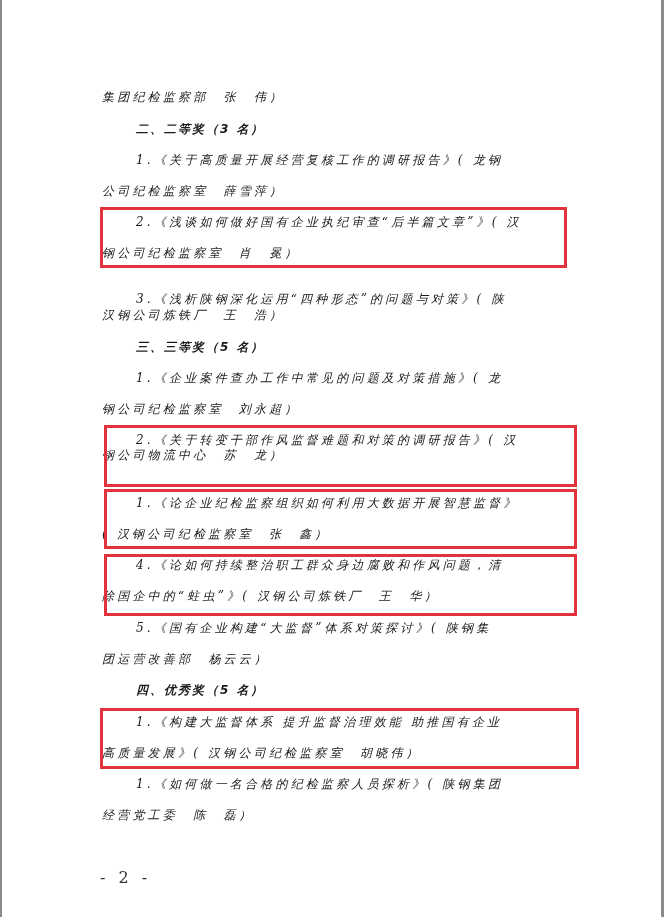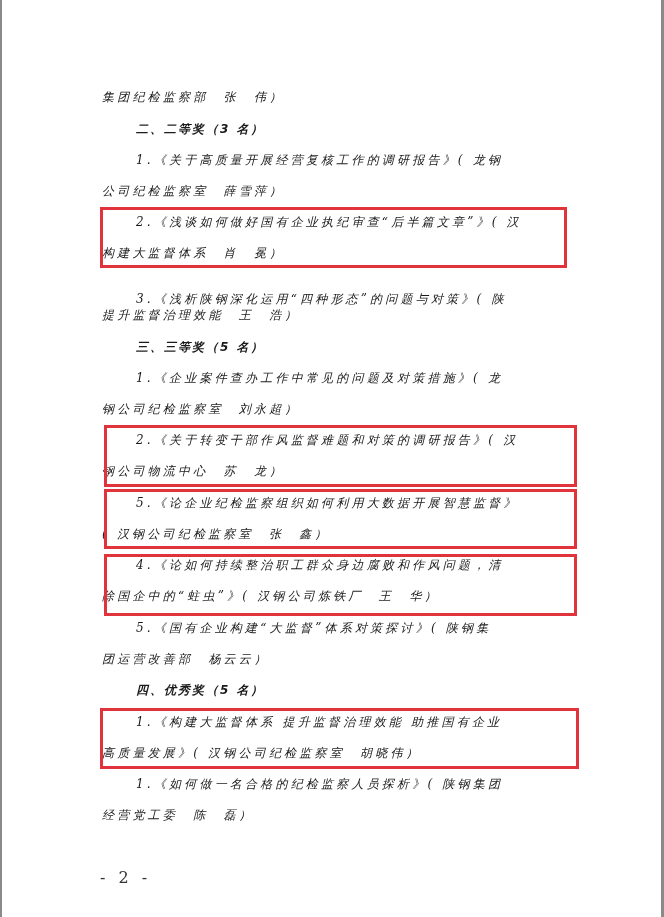--- a/index.html
+++ b/index.html
@@ -33,29 +33,29 @@
 
 <div class="edge-left"></div>
 <div class="edge-right"></div>
 
 <div>
   <div class="line" style="top:86px">集团纪检监察部　张　伟）</div>
   <div class="line indent heading" style="top:118px">二、二等奖（3 名）</div>
   <div class="line indent" style="top:149px">1.《关于高质量开展经营复核工作的调研报告》( 龙钢</div>
   <div class="line" style="top:180px">公司纪检监察室　薛雪萍）</div>
   <div class="line indent" style="top:211px">2.《浅谈如何做好国有企业执纪审查“后半篇文章”》( 汉</div>
-  <div class="line" style="top:242px">构建大监督体系　肖　冕）</div>
+  <div class="line" style="top:242px">钢公司纪检监察室　肖　冕）</div>
   <div class="line indent" style="top:288px">3.《浅析陕钢深化运用“四种形态”的问题与对策》( 陕</div>
-  <div class="line" style="top:304px">提升监督治理效能　王　浩）</div>
+  <div class="line" style="top:304px">汉钢公司炼铁厂　王　浩）</div>
   <div class="line indent heading" style="top:336px">三、三等奖（5 名）</div>
   <div class="line indent" style="top:367px">1.《企业案件查办工作中常见的问题及对策措施》( 龙</div>
   <div class="line" style="top:398px">钢公司纪检监察室　刘永超）</div>
   <div class="line indent" style="top:429px">2.《关于转变干部作风监督难题和对策的调研报告》( 汉</div>
-  <div class="line" style="top:460px">钢公司物流中心　苏　龙）</div>
-  <div class="line indent" style="top:492px">5.《论企业纪检监察组织如何利用大数据开展智慧监督》</div>
+  <div class="line" style="top:444px">钢公司物流中心　苏　龙）</div>
+  <div class="line indent" style="top:492px">1.《论企业纪检监察组织如何利用大数据开展智慧监督》</div>
   <div class="line" style="top:523px">( 汉钢公司纪检监察室　张　鑫）</div>
   <div class="line indent" style="top:554px">4.《论如何持续整治职工群众身边腐败和作风问题，清</div>
   <div class="line" style="top:585px">除国企中的“蛀虫”》( 汉钢公司炼铁厂　王　华）</div>
   <div class="line indent" style="top:617px">5.《国有企业构建“大监督”体系对策探讨》( 陕钢集</div>
   <div class="line" style="top:648px">团运营改善部　杨云云）</div>
   <div class="line indent heading" style="top:679px">四、优秀奖（5 名）</div>
   <div class="line indent" style="top:711px">1.《构建大监督体系 提升监督治理效能 助推国有企业</div>
   <div class="line" style="top:742px">高质量发展》( 汉钢公司纪检监察室　胡晓伟）</div>
   <div class="line indent" style="top:773px">1.《如何做一名合格的纪检监察人员探析》( 陕钢集团</div>
   <div class="line" style="top:804px">经营党工委　陈　磊）</div>

